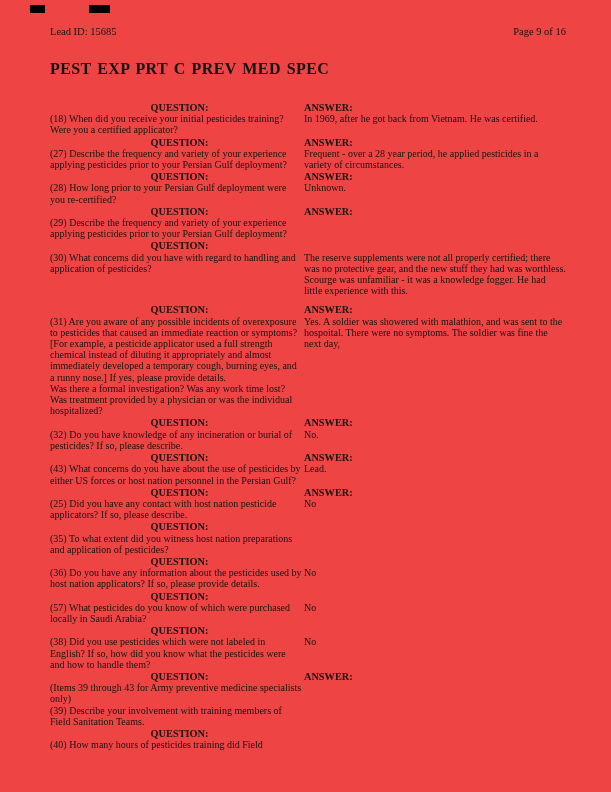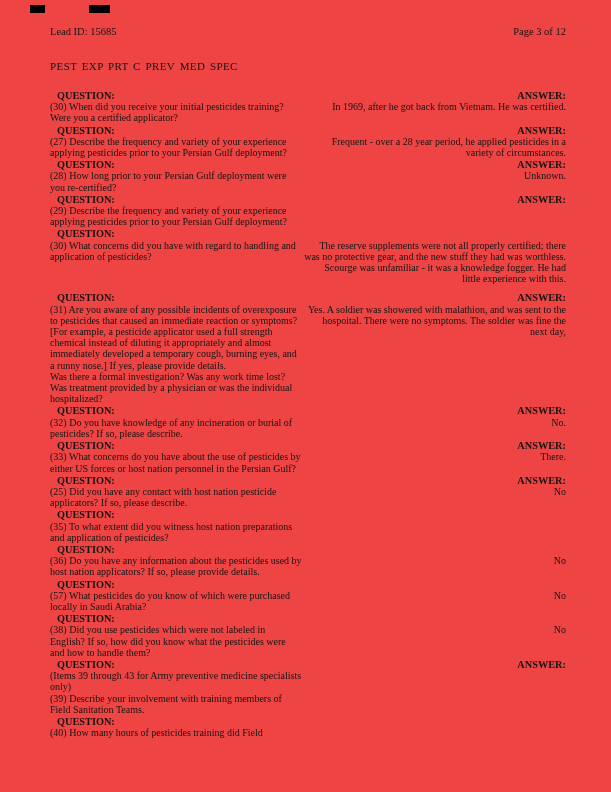--- a/index.html
+++ b/index.html
@@ -13,58 +13,58 @@
     padding:26px 45px 0 50px;
   }
   .redaction { position:absolute; background:#000; top:5px; height:8px; }
   .redaction.r1 { left:30px; width:15px; }
   .redaction.r2 { left:89px; width:21px; }
   .doc-header {
     display:flex; justify-content:space-between;
     font-size:10.5px; margin-bottom:23px;
   }
   .doc-title {
-    font-weight:normal; font-size:11px;
+    font-weight:bold; font-size:16px;
     letter-spacing:0.4px; word-spacing:1.5px;
-    margin-bottom:18px;
+    margin-bottom:24px;
   }
   .qa {
     display:grid;
     grid-template-columns:252px 1fr;
     font-size:10px; line-height:11.2px;
     margin-bottom:1px;
   }
   
   #qa-list .qa:nth-child(5) { margin-bottom:8px; }
   .col { min-width:0; }
   .lbl { font-weight:bold; font-size:10.3px; min-height:11.2px; }
-  .col.q .lbl { padding-left:7px; }
+  .col.q .lbl { padding-left:7px;text-align:center; }
   .txt { white-space:pre-line; }
-  .col.a { padding-left:2px;text-align:right; }
+  .col.a { padding-left:2px; }
 </style>
 </head>
 <body>
 
 <div class="page">
 
   <span class="redaction r1"></span>
   <span class="redaction r2"></span>
 
   <div class="doc-header">
     <span>Lead ID: 15685</span>
-    <span>Page  3 of 12</span>
+    <span>Page  9 of 16</span>
   </div>
 
   <div class="doc-title">PEST EXP PRT C PREV MED SPEC</div>
 
   <main id="qa-list">
       <section class="qa">
         <div class="col q">
           <div class="lbl">QUESTION:</div>
-          <div class="txt">(30)  When did you receive your initial pesticides training?  Were you a certified applicator?</div>
+          <div class="txt">(18)  When did you receive your initial pesticides training?  Were you a certified applicator?</div>
         </div>
         <div class="col a">
           <div class="lbl">ANSWER:</div>
           <div class="txt">In 1969, after he got back from Vietnam.  He was certified.</div>
         </div>
       </section>
       <section class="qa">
         <div class="col q">
           <div class="lbl">QUESTION:</div>
           <div class="txt">(27)  Describe the frequency and variety of your experience applying pesticides prior to your Persian Gulf deployment?</div>
@@ -121,25 +121,25 @@
           <div class="txt">(32)  Do you have knowledge of any incineration or burial of pesticides?  If so, please describe.</div>
         </div>
         <div class="col a">
           <div class="lbl">ANSWER:</div>
           <div class="txt">No.</div>
         </div>
       </section>
       <section class="qa">
         <div class="col q">
           <div class="lbl">QUESTION:</div>
-          <div class="txt">(33)  What concerns do you have about the use of pesticides by either US forces or host nation personnel in the Persian Gulf?</div>
-        </div>
-        <div class="col a">
-          <div class="lbl">ANSWER:</div>
-          <div class="txt">There.</div>
+          <div class="txt">(43)  What concerns do you have about the use of pesticides by either US forces or host nation personnel in the Persian Gulf?</div>
+        </div>
+        <div class="col a">
+          <div class="lbl">ANSWER:</div>
+          <div class="txt">Lead.</div>
         </div>
       </section>
       <section class="qa">
         <div class="col q">
           <div class="lbl">QUESTION:</div>
           <div class="txt">(25)  Did you have any contact with host nation pesticide applicators?  If so, please describe.</div>
         </div>
         <div class="col a">
           <div class="lbl">ANSWER:</div>
           <div class="txt">No</div>

